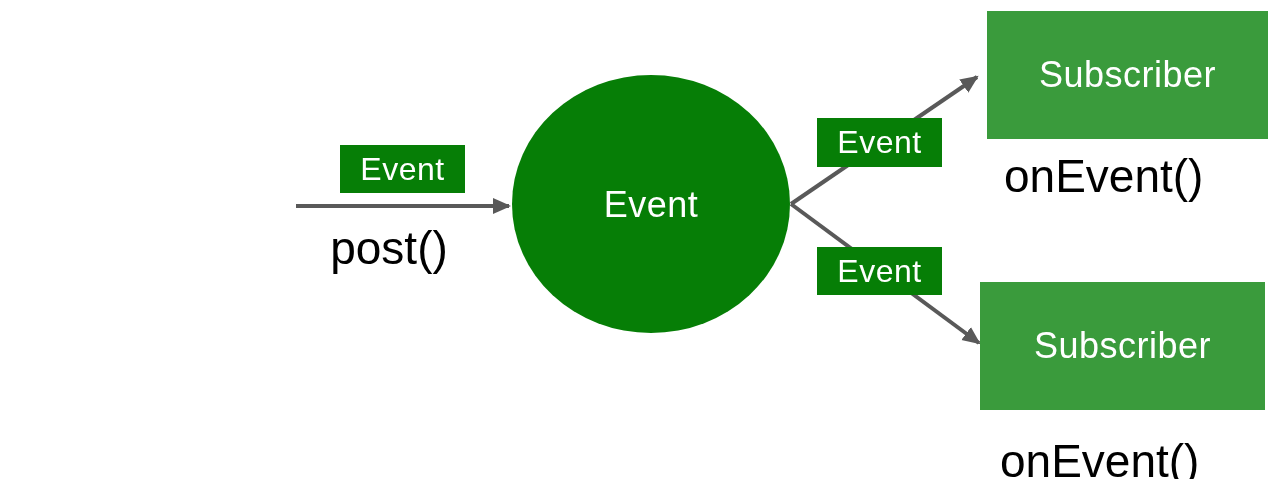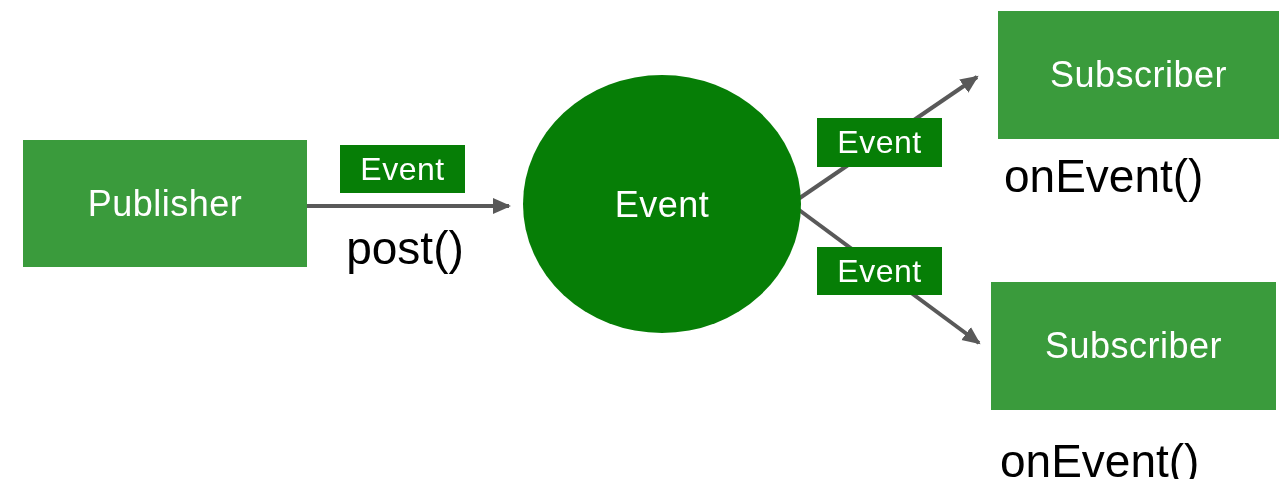--- a/index.html
+++ b/index.html
@@ -23,21 +23,20 @@
   .node {
     position: absolute;
     display: flex;
     align-items: center;
     justify-content: center;
     color: #ffffff;
     font-size: 36px;
     font-weight: 300;
     z-index: 2;
     letter-spacing: 0.5px;
-    margin-left: 11px;
   }
   .rect-node { background: #3a9b3c; }
   .publisher       { left: 12px;  top: 140px; width: 284px; height: 127px; }
   .subscriber-top  { left: 987px; top: 11px;  width: 281px; height: 128px; }
   .subscriber-bot  { left: 980px; top: 282px; width: 285px; height: 128px; }
   .bus {
     left: 512px; top: 75px;
     width: 278px; height: 258px;
     background: #067e06;
     border-radius: 50%;
@@ -61,43 +60,40 @@
   .badge-top    { left: 817px; top: 118px; width: 125px; height: 49px; }
   .badge-bottom { left: 817px; top: 247px; width: 125px; height: 48px; }
   .code-label {
     position: absolute;
     color: #000000;
     font-size: 46px;
     font-weight: 300;
     z-index: 2;
     white-space: nowrap;
   }
-  .post-label        { left: 340px; top: 221px; width: 130px; text-align: center; }
+  .post-label        { left: 324px; top: 221px; width: 130px; text-align: center; }
   .onevent-top       { left: 1004px; top: 149px; }
   .onevent-bottom    { left: 1000px; top: 434px; }
 </style>
 </head>
 <body>
 
 <div id="canvas">
 
   <svg id="arrows" width="1280" height="479" viewBox="0 0 1280 479">
     <defs>
       <marker id="arrowhead" markerUnits="userSpaceOnUse" markerWidth="22" markerHeight="18" refX="16" refY="8" orient="auto">
         <path d="M0,0 L18,8 L0,16 Z" fill="#595959"></path>
       </marker>
     </defs>
     <line x1="296" y1="206" x2="509" y2="206" stroke="#595959" stroke-width="4" marker-end="url(#arrowhead)"></line>
     <line x1="791" y1="204" x2="977" y2="77" stroke="#595959" stroke-width="4" marker-end="url(#arrowhead)"></line>
     <line x1="791" y1="204" x2="979" y2="343" stroke="#595959" stroke-width="4" marker-end="url(#arrowhead)"></line>
   </svg>
 
-  <div class="node rect-node publisher">
-    <span>Publisher</span>
-  </div>
 
   <div class="node bus">
     <span>Event</span>
   </div>
 
   <div class="node rect-node subscriber-top">
     <span>Subscriber</span>
   </div>
 
   <div class="node rect-node subscriber-bot">

